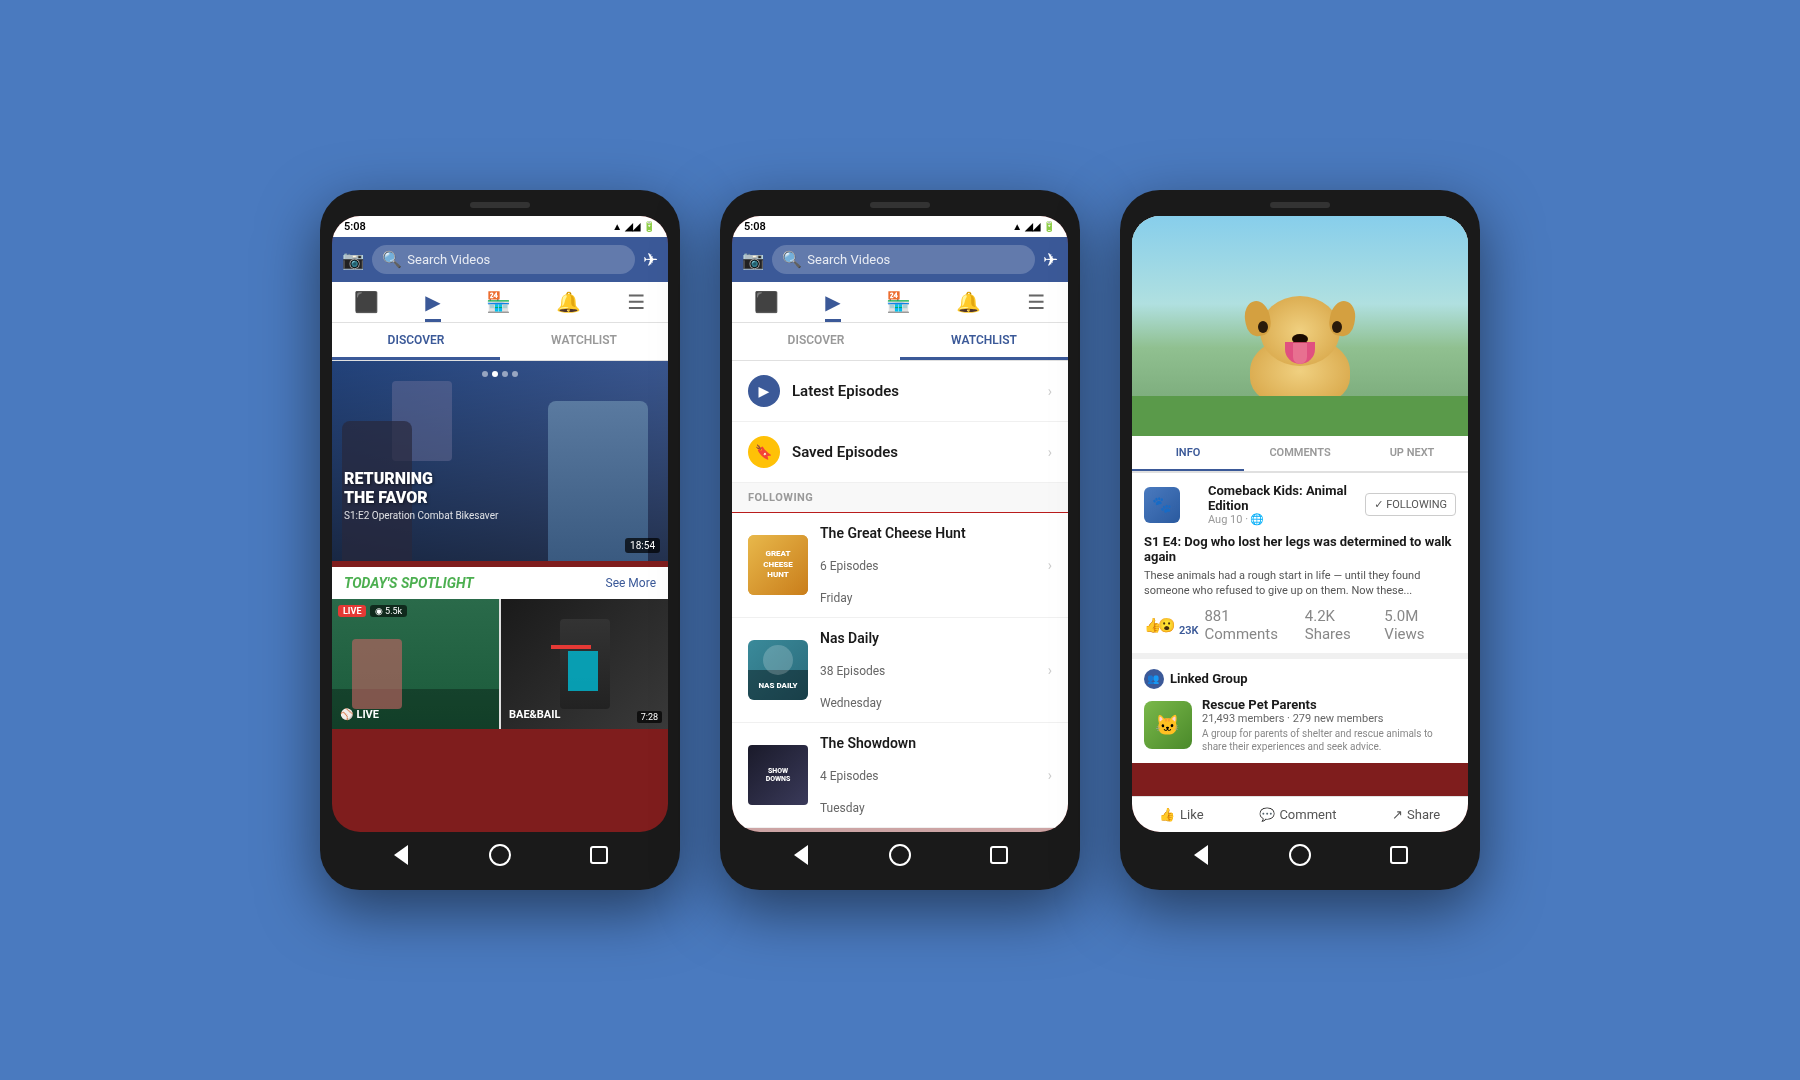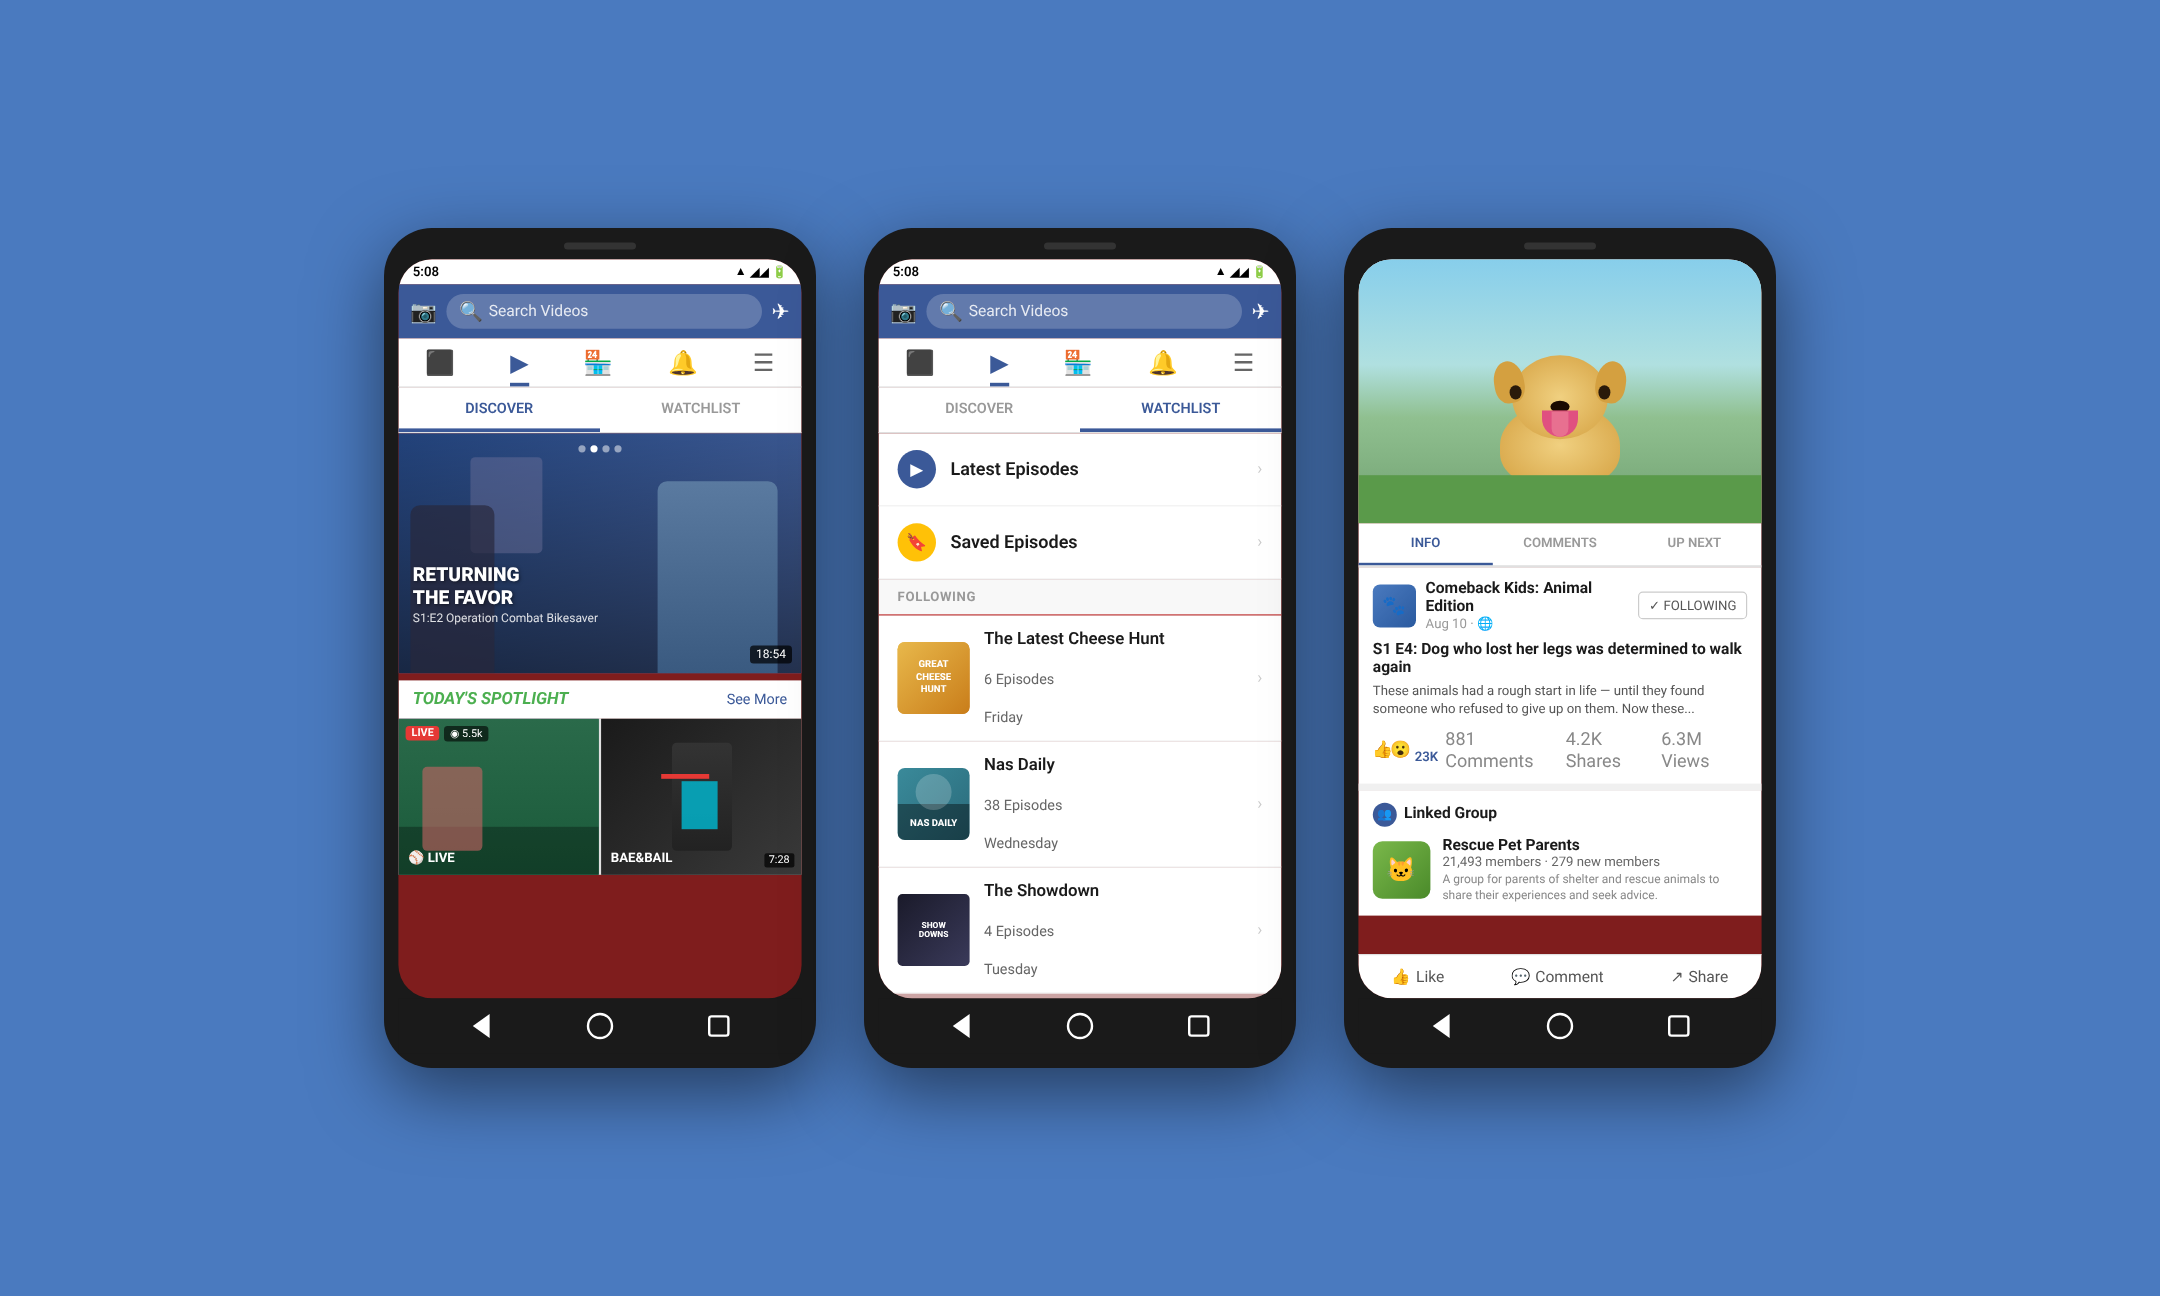--- a/index.html
+++ b/index.html
@@ -369,21 +369,21 @@
       gap: 8px;
       margin-bottom: 8px;
     }
     .show-avatar {
       width: 36px;
       height: 36px;
       border-radius: 6px;
       background: linear-gradient(135deg, #4a90d9, #2a70b9);
       flex-shrink: 0;
     }
-    .show-header-info { flex: 1; }
+    .show-header-info { flex: 1; margin-left: 20px; }
     .show-header-name { font-size: 13px; font-weight: 700; color: #1a1a1a; }
     .show-header-meta { font-size: 11px; color: #999; }
     .following-btn {
       background: #fff;
       border: 1px solid #ccc;
       border-radius: 4px;
       padding: 4px 8px;
       font-size: 11px;
       color: #555;
       display: flex;
@@ -712,21 +712,21 @@
 
       <div class="following-header">FOLLOWING</div>
 
       <div class="show-item">
         <div class="show-thumb show-thumb-cheese" style="width:60px;height:60px;border-radius:6px;display:flex;align-items:center;justify-content:center;">
           <div style="background:linear-gradient(135deg,#e8b84b,#c97d1a);width:100%;height:100%;border-radius:6px;display:flex;align-items:center;justify-content:center;padding:4px;">
             <span style="color:#fff;font-size:8px;font-weight:800;text-align:center;line-height:1.3;">GREAT<br>CHEESE<br>HUNT</span>
           </div>
         </div>
         <div class="show-info">
-          <div class="show-name">The Latest Cheese Hunt</div>
+          <div class="show-name">The Great Cheese Hunt</div>
           <div class="show-meta">6 Episodes</div>
           <div class="show-meta">Friday</div>
         </div>
         <span class="chevron">›</span>
       </div>
 
       <div class="show-item">
         <div class="show-thumb show-thumb-nas" style="width:60px;height:60px;border-radius:6px;background:linear-gradient(135deg,#3a8a9a,#2a6a7a);position:relative;overflow:hidden;">
           <div style="position:absolute;bottom:0;left:0;right:0;height:30px;background:rgba(0,0,0,0.4);display:flex;align-items:center;justify-content:center;">
             <span style="color:#fff;font-size:8px;font-weight:800;">NAS DAILY</span>
@@ -828,21 +828,21 @@
       <div class="episode-title">S1 E4: Dog who lost her legs was determined to walk again</div>
       <div class="episode-desc">These animals had a rough start in life — until they found someone who refused to give up on them. Now these...</div>
       <div class="reaction-row">
         <div class="reaction-emojis">
           <span class="emoji-reaction">👍</span>
           <span class="emoji-reaction">😮</span>
         </div>
         <span class="reaction-count">23K</span>
         <span class="reaction-stats">881 Comments</span>
         <span class="reaction-stats">4.2K Shares</span>
-        <span class="reaction-stats">6.3M Views</span>
+        <span class="reaction-stats">5.0M Views</span>
       </div>
     </div>
 
     <div class="linked-group-section">
       <div class="linked-group-title">
         <span style="width:20px;height:20px;background:#3b5998;border-radius:50%;display:inline-flex;align-items:center;justify-content:center;color:#fff;font-size:10px;">👥</span>
         <span>Linked Group</span>
       </div>
       <div class="linked-group-row">
         <div class="group-avatar">🐱</div>

